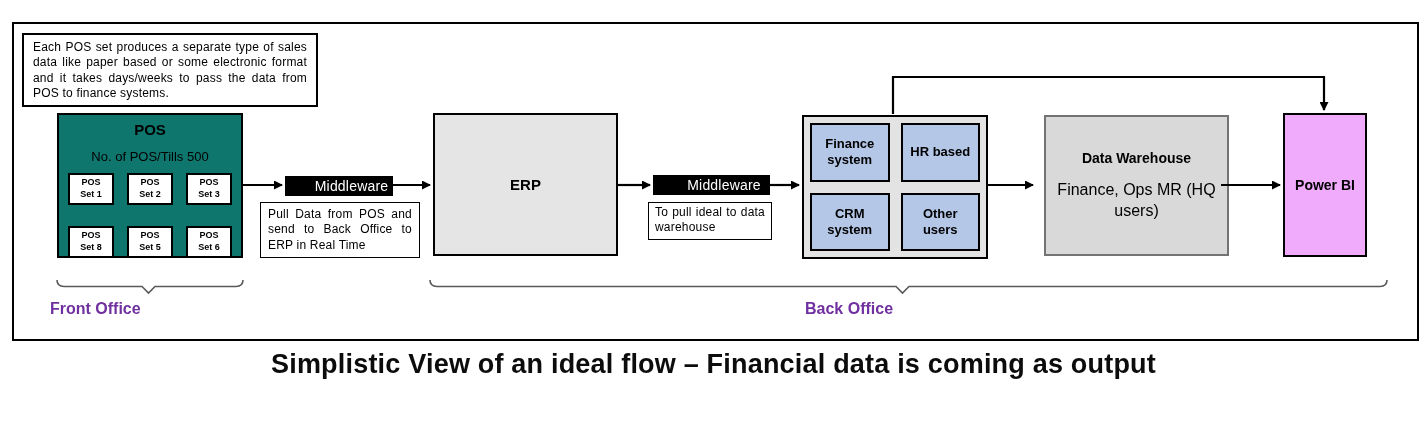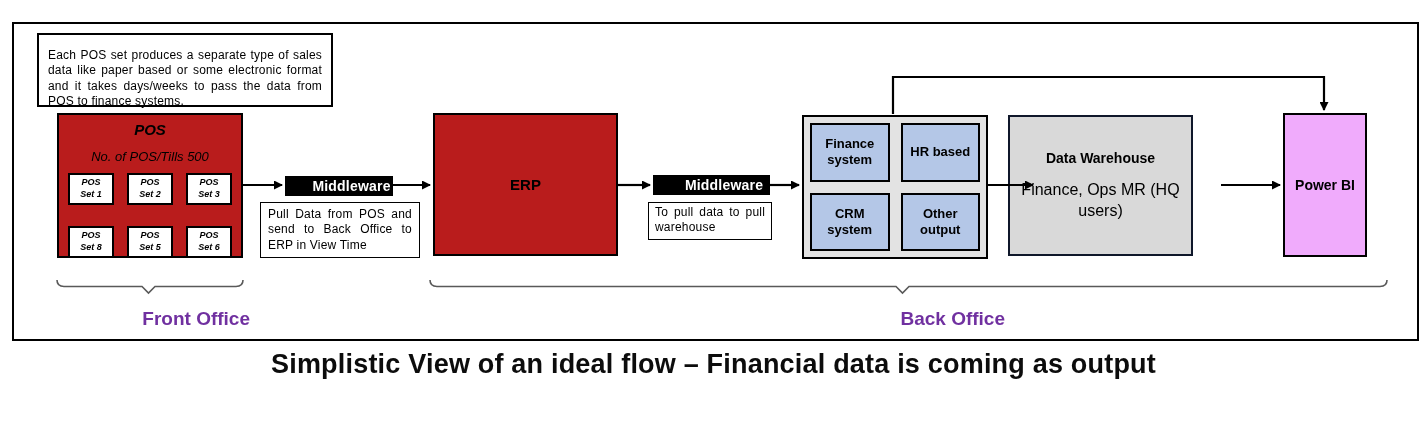--- a/index.html
+++ b/index.html
@@ -20,96 +20,94 @@
   .note {
     position: absolute;
     background: #fff;
     border: 1.5px solid #000;
     text-align: justify;
     line-height: 1.28;
     letter-spacing: 0.2px;
   }
   .note-pos {
     left: 22px; top: 33px; width: 296px; height: 74px;
-    padding: 13px 9px;
+    padding: 5px 9px;
     font-size: 12px;
     border-width: 2px;
-    margin-left: 15px;
   }
   .pos-box {
     position: absolute; left: 57px; top: 113px; width: 186px; height: 145px;
-    background: #b91c1c; border: 2px solid #000;
+    background: #0f766e; border: 2px solid #000;
     text-align: center;
-    font-style: italic;
   }
   .pos-title { font-size: 15px; font-weight: bold; margin-top: 6px; }
   .pos-subtitle { font-size: 13px; margin-top: 11px; }
   .pos-row {
     display: flex; justify-content: space-between;
     padding: 0 9px;
   }
   .pos-row-1 { margin-top: 9px; }
   .pos-row-2 { margin-top: 21px; }
   .pos-set {
     width: 46px; height: 32px;
     background: #fff; border: 2px solid #000;
     font-size: 9px; font-weight: bold; line-height: 1.3;
     display: flex; flex-direction: column; justify-content: center; align-items: center;
   }
   .mw {
     position: absolute; height: 20px;
     background: #000; color: #fff;
-    font-size: 14px; font-weight: bold;
+    font-size: 14px; font-weight: normal;
     display: flex; align-items: center; justify-content: center;
     letter-spacing: 0.2px;
     padding-left: 25px;
   }
   .mw1 { left: 285px; top: 176px; width: 108px; }
   .mw2 { left: 653px; top: 175px; width: 117px; }
   .mw1-note { left: 260px; top: 202px; width: 160px; height: 56px; padding: 4px 7px; font-size: 12px; }
   .mw2-note { left: 648px; top: 202px; width: 124px; height: 38px; padding: 2px 6px; font-size: 12px; }
   .erp-box {
     position: absolute; left: 433px; top: 113px; width: 185px; height: 143px;
-    background: #b91c1c; border: 2px solid #000;
+    background: #e5e5e5; border: 2px solid #000;
     display: flex; align-items: center; justify-content: center;
     font-size: 15px; font-weight: bold;
   }
   .systems-box {
     position: absolute; left: 802px; top: 115px; width: 186px; height: 144px;
     background: #E3E3E3; border: 2px solid #000;
     display: grid; grid-template-columns: 1fr 1fr; grid-template-rows: 1fr 1fr;
     gap: 11px; padding: 6px;
   }
   .system-cell {
     background: #B4C7E7; border: 2px solid #000;
     display: flex; align-items: center; justify-content: center;
     text-align: center; font-size: 13px; font-weight: bold; line-height: 1.25;
     padding: 0 6px;
   }
   .dw-box {
-    position: absolute; left: 1008px; top: 115px; width: 185px; height: 141px;
-    background: #D9D9D9; border: 2px solid #0f172a;
+    position: absolute; left: 1044px; top: 115px; width: 185px; height: 141px;
+    background: #D9D9D9; border: 2px solid #737373;
     display: flex; flex-direction: column; align-items: center; justify-content: center;
     text-align: center; padding: 12px 10px;
   }
   .dw-title { font-size: 14px; font-weight: bold; }
   .dw-subtitle { font-size: 16px; margin-top: 14px; line-height: 1.3; }
   .powerbi-box {
     position: absolute; left: 1283px; top: 113px; width: 84px; height: 144px;
     background: #f0abfc; border: 2px solid #000;
     display: flex; align-items: center; justify-content: center;
     font-size: 14px; font-weight: bold; text-align: center;
   }
   .connectors {
     position: absolute; left: 0; top: 0; width: 1427px; height: 437px;
     pointer-events: none;
   }
   .office-label {
-    position: absolute; top: 308px; width: 200px;
-    text-align: right; font-size: 19px; font-weight: bold;
+    position: absolute; top: 300px; width: 200px;
+    text-align: left; font-size: 16px; font-weight: bold;
     color: #7030A0;
   }
   .front-office { left: 50px; }
   .back-office { left: 805px; }
   .caption-title {
     position: absolute; left: 0; top: 349px; width: 1427px;
     text-align: center;
     font-size: 27px; font-weight: bold; color: #0c0c0c;
     letter-spacing: 0.2px;
   }
@@ -150,32 +148,32 @@
         <span>Set 5</span>
       </div>
       <div class="pos-set">
         <span>POS</span>
         <span>Set 6</span>
       </div>
     </div>
   </div>
 
   <div class="mw mw1">Middleware</div>
-  <div class="note mw1-note">Pull Data from POS and send to Back Office to ERP in View Time</div>
+  <div class="note mw1-note">Pull Data from POS and send to Back Office to ERP in Real Time</div>
 
   <div class="erp-box">ERP</div>
 
   <div class="mw mw2">Middleware</div>
-  <div class="note mw2-note">To pull data to pull warehouse</div>
+  <div class="note mw2-note">To pull ideal to data warehouse</div>
 
   <div class="systems-box">
     <div class="system-cell">Finance system</div>
     <div class="system-cell">HR based</div>
     <div class="system-cell">CRM system</div>
-    <div class="system-cell">Other output</div>
+    <div class="system-cell">Other users</div>
   </div>
 
   <div class="dw-box">
     <div class="dw-title">Data Warehouse</div>
     <div class="dw-subtitle">Finance, Ops MR (HQ users)</div>
   </div>
 
   <div class="powerbi-box">Power BI</div>
 
   <svg class="connectors" viewBox="0 0 1427 437" xmlns="http://www.w3.org/2000/svg">

